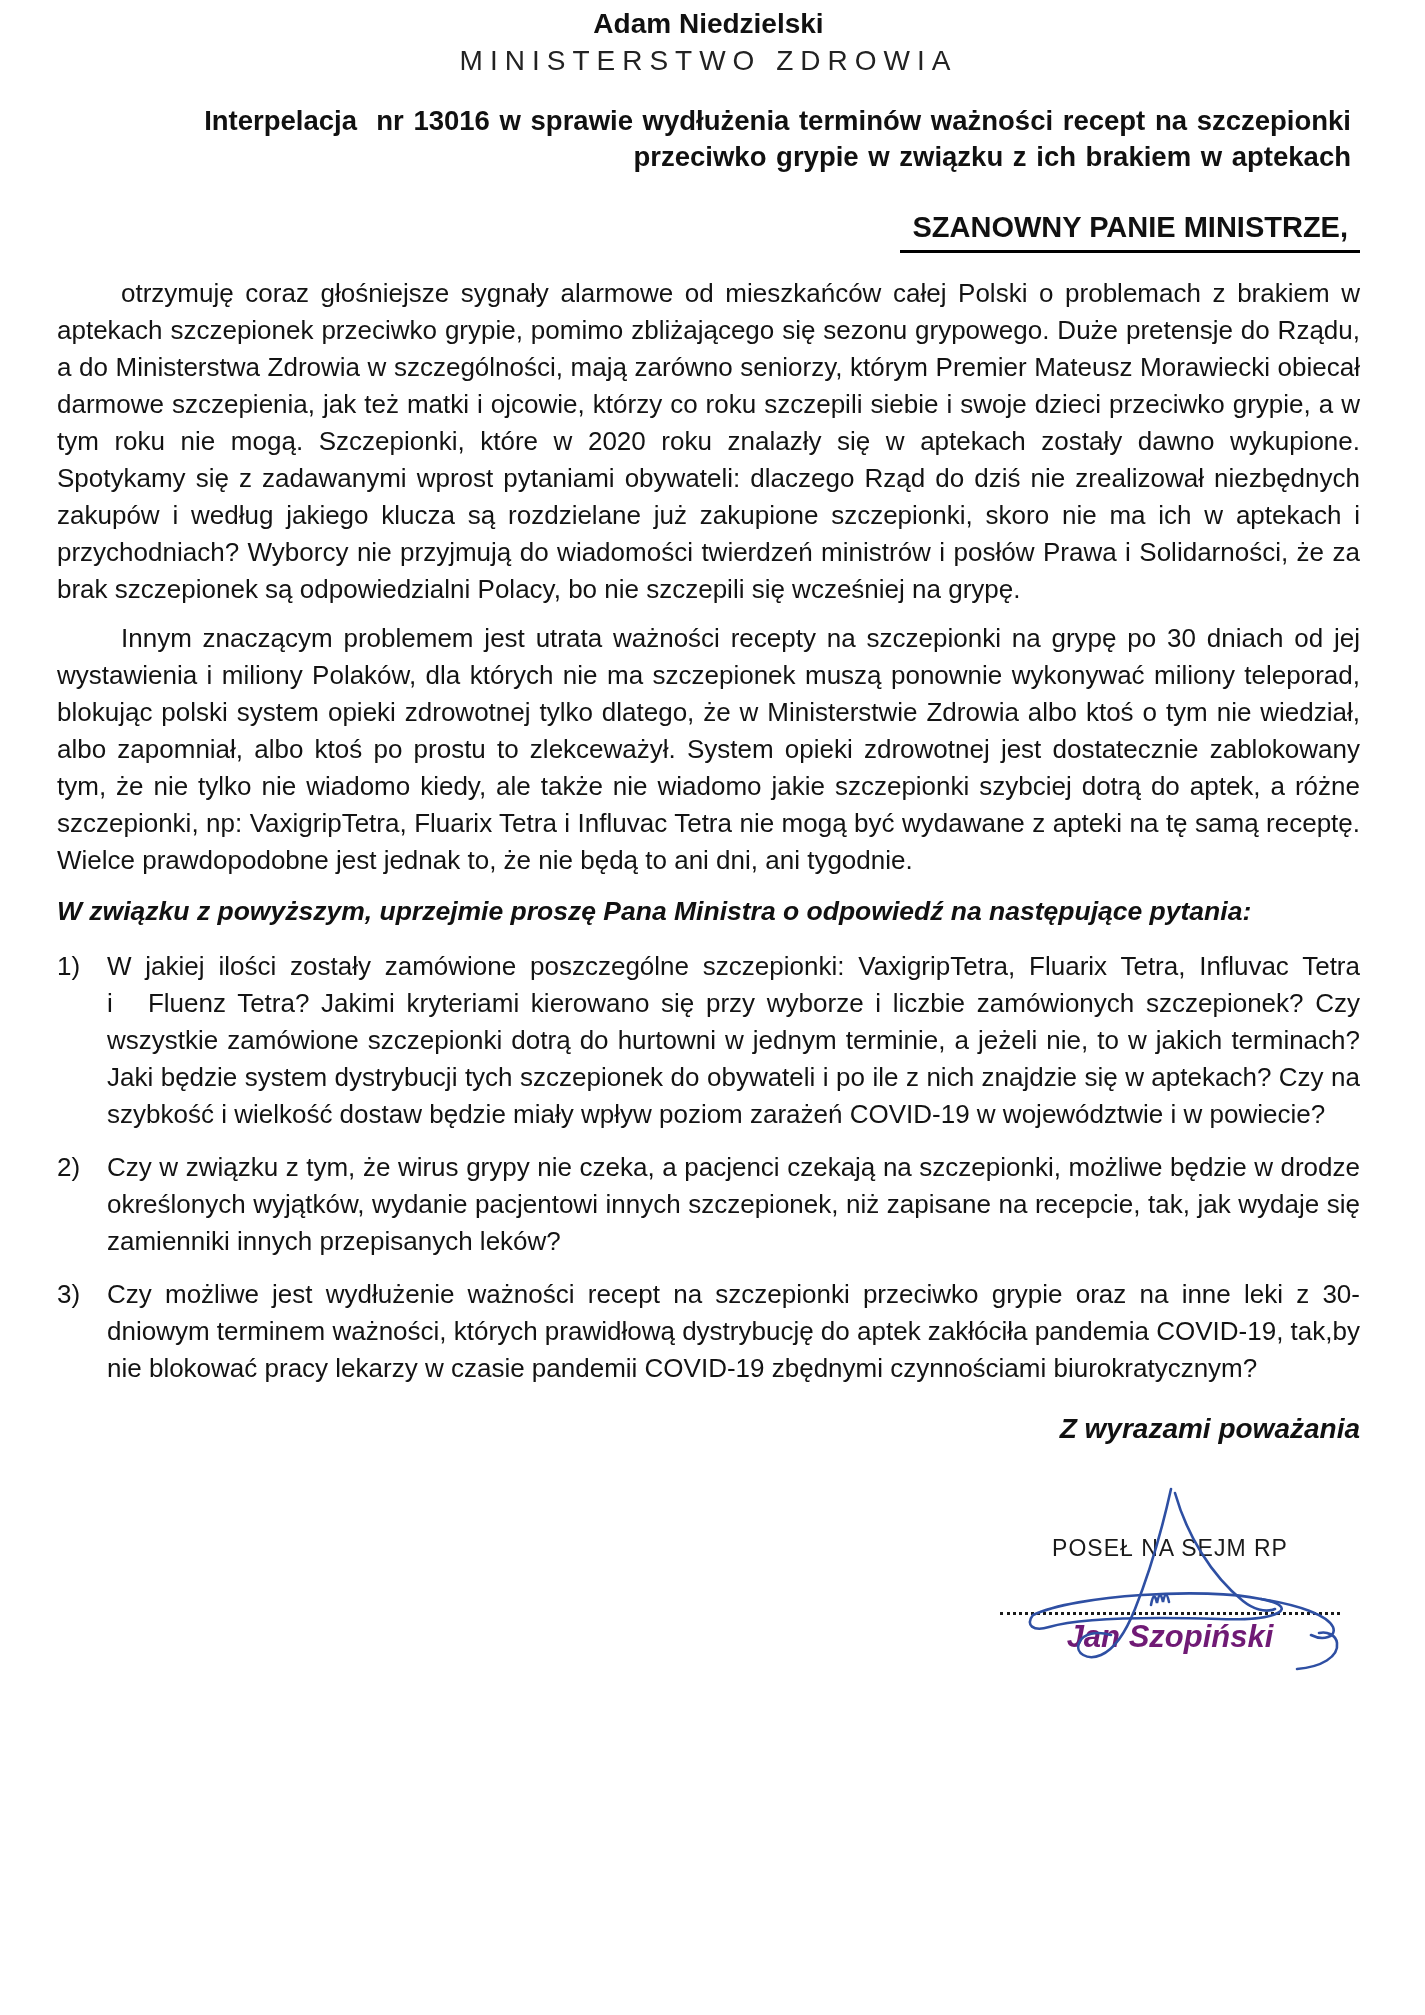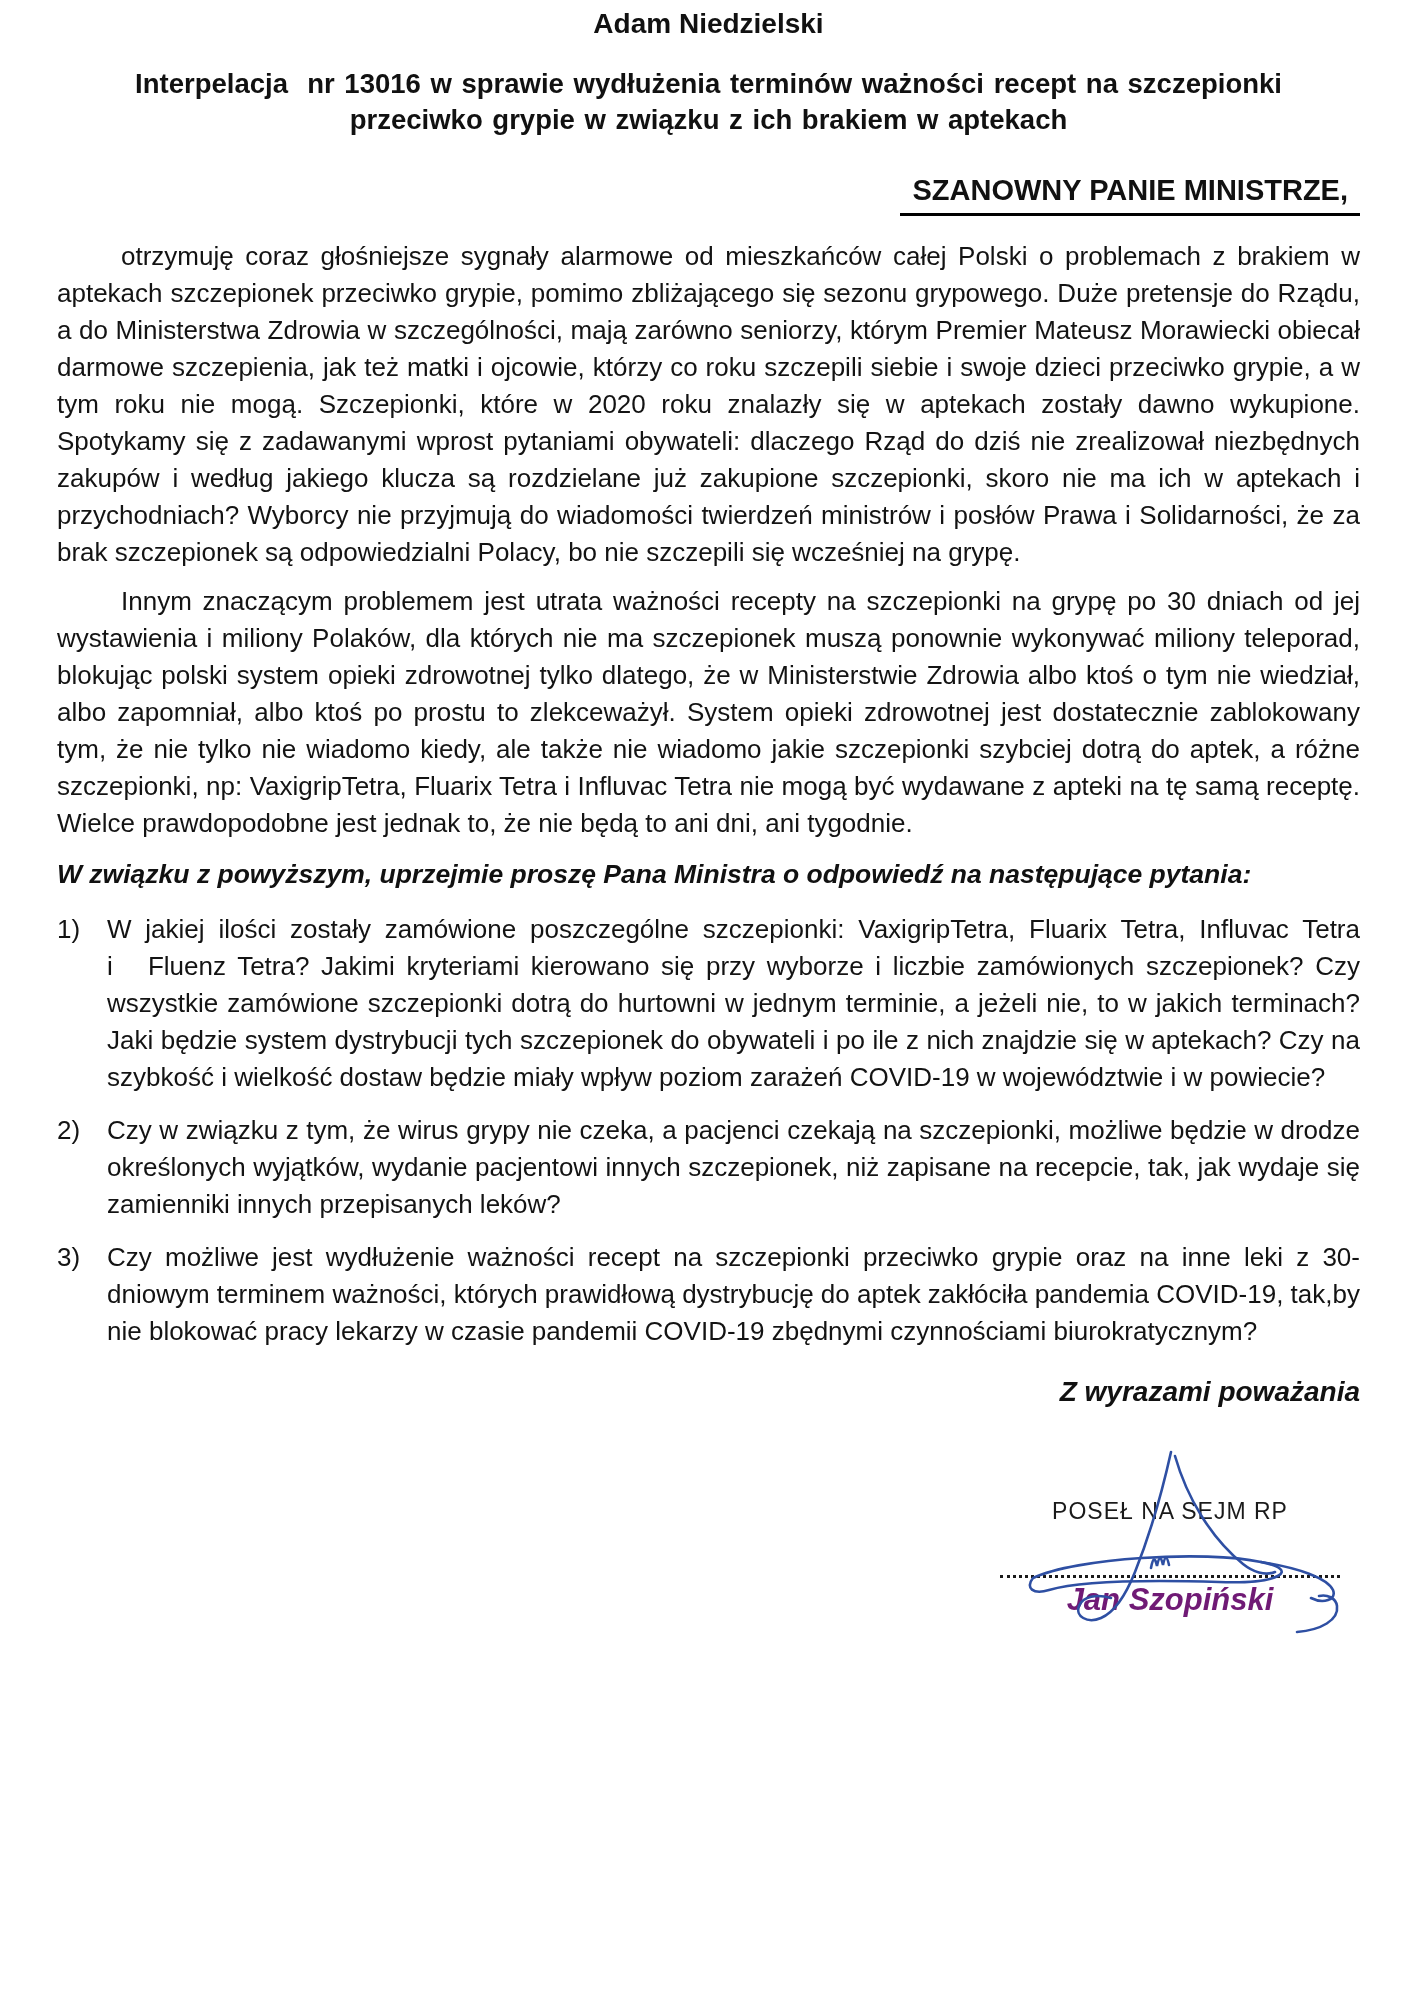--- a/index.html
+++ b/index.html
@@ -25,21 +25,21 @@
   .logo-letters .jj { color:#d2232a; letter-spacing:-12px; font-weight:500; margin-right:12px; }
   .logo-caption { margin-top:8px; font-size:14.5px; letter-spacing:2px; color:#3f4042; font-weight:bold; }
 
   
   .recipient { text-align:center; margin-top:8px; }
   .recipient-name { font-size:28px; font-weight:bold; color:#111; }
   .recipient-org { font-size:28px; font-weight:normal; letter-spacing:7px; color:#222; margin-top:5px; }
 
   
   .doc-title {
-    margin:26px auto 12px; max-width:1285px; text-align:center;
+    margin:26px auto 12px; max-width:1285px; text-align:right;
     font-size:27.5px; font-weight:bold; line-height:36px; color:#111;
     word-spacing:2px;
   }
 
   
   .salutation-wrap { text-align:right; margin-top:36px; }
   .salutation {
     display:inline-block; font-size:29px; font-weight:bold; color:#111;
     border-bottom:3px solid #000; padding:0 12px 6px;
   }
@@ -70,20 +70,21 @@
 </head>
 <body>
 
 <div class="page">
 
 
   <div class="content">
 
     <div class="recipient">
       <div class="recipient-name">Adam Niedzielski</div>
+      <div class="recipient-org">MINISTERSTWO ZDROWIA</div>
     </div>
 
     <div class="doc-title">Interpelacja&nbsp; nr 13016 w sprawie wydłużenia terminów ważności recept na szczepionki przeciwko grypie w związku z ich brakiem w aptekach</div>
 
     <div class="salutation-wrap">
       <span class="salutation">SZANOWNY PANIE MINISTRZE,</span>
     </div>
 
     <div class="bodytext">
       <p class="para">otrzymuję coraz głośniejsze sygnały alarmowe od mieszkańców całej Polski o problemach z brakiem w aptekach szczepionek przeciwko grypie, pomimo zbliżającego się sezonu grypowego. Duże pretensje do Rządu, a do Ministerstwa Zdrowia w szczególności, mają zarówno seniorzy, którym Premier Mateusz Morawiecki obiecał darmowe szczepienia, jak też matki i ojcowie, którzy co roku szczepili siebie i swoje dzieci przeciwko grypie, a w tym roku nie mogą. Szczepionki, które w 2020 roku znalazły się w aptekach zostały dawno wykupione. Spotykamy się z zadawanymi wprost pytaniami obywateli: dlaczego Rząd do dziś nie zrealizował niezbędnych zakupów i według jakiego klucza są rozdzielane już zakupione szczepionki, skoro nie ma ich w aptekach i przychodniach? Wyborcy nie przyjmują do wiadomości twierdzeń ministrów i posłów Prawa i Solidarności, że za brak szczepionek są odpowiedzialni Polacy, bo nie szczepili się wcześniej na grypę.</p>

